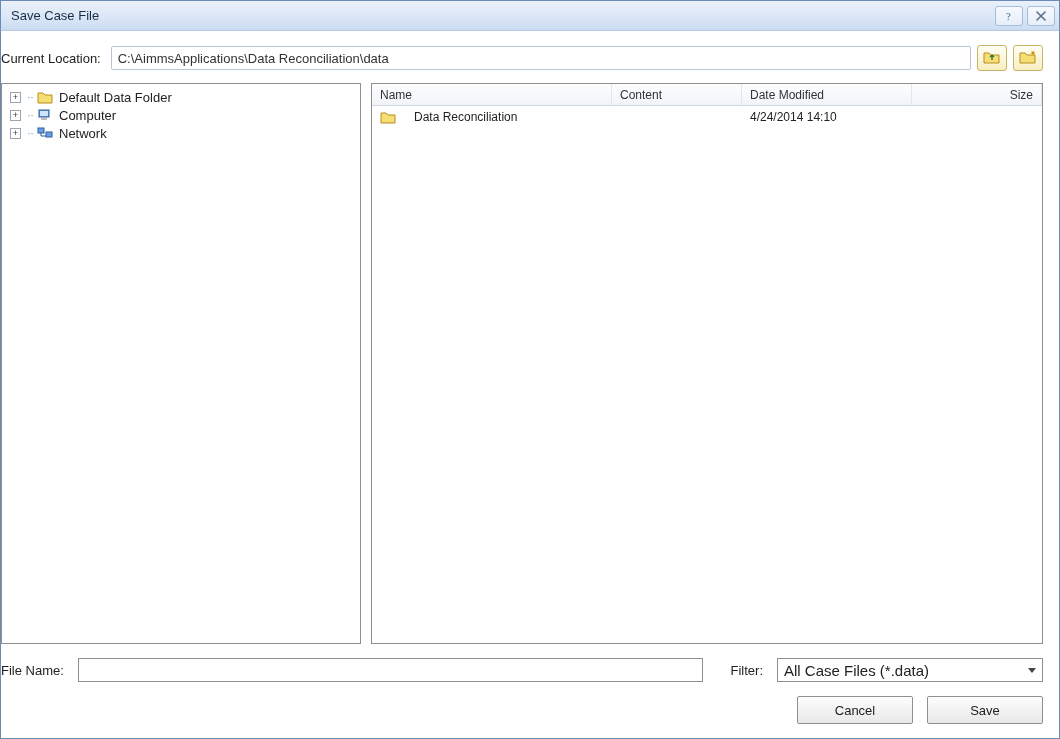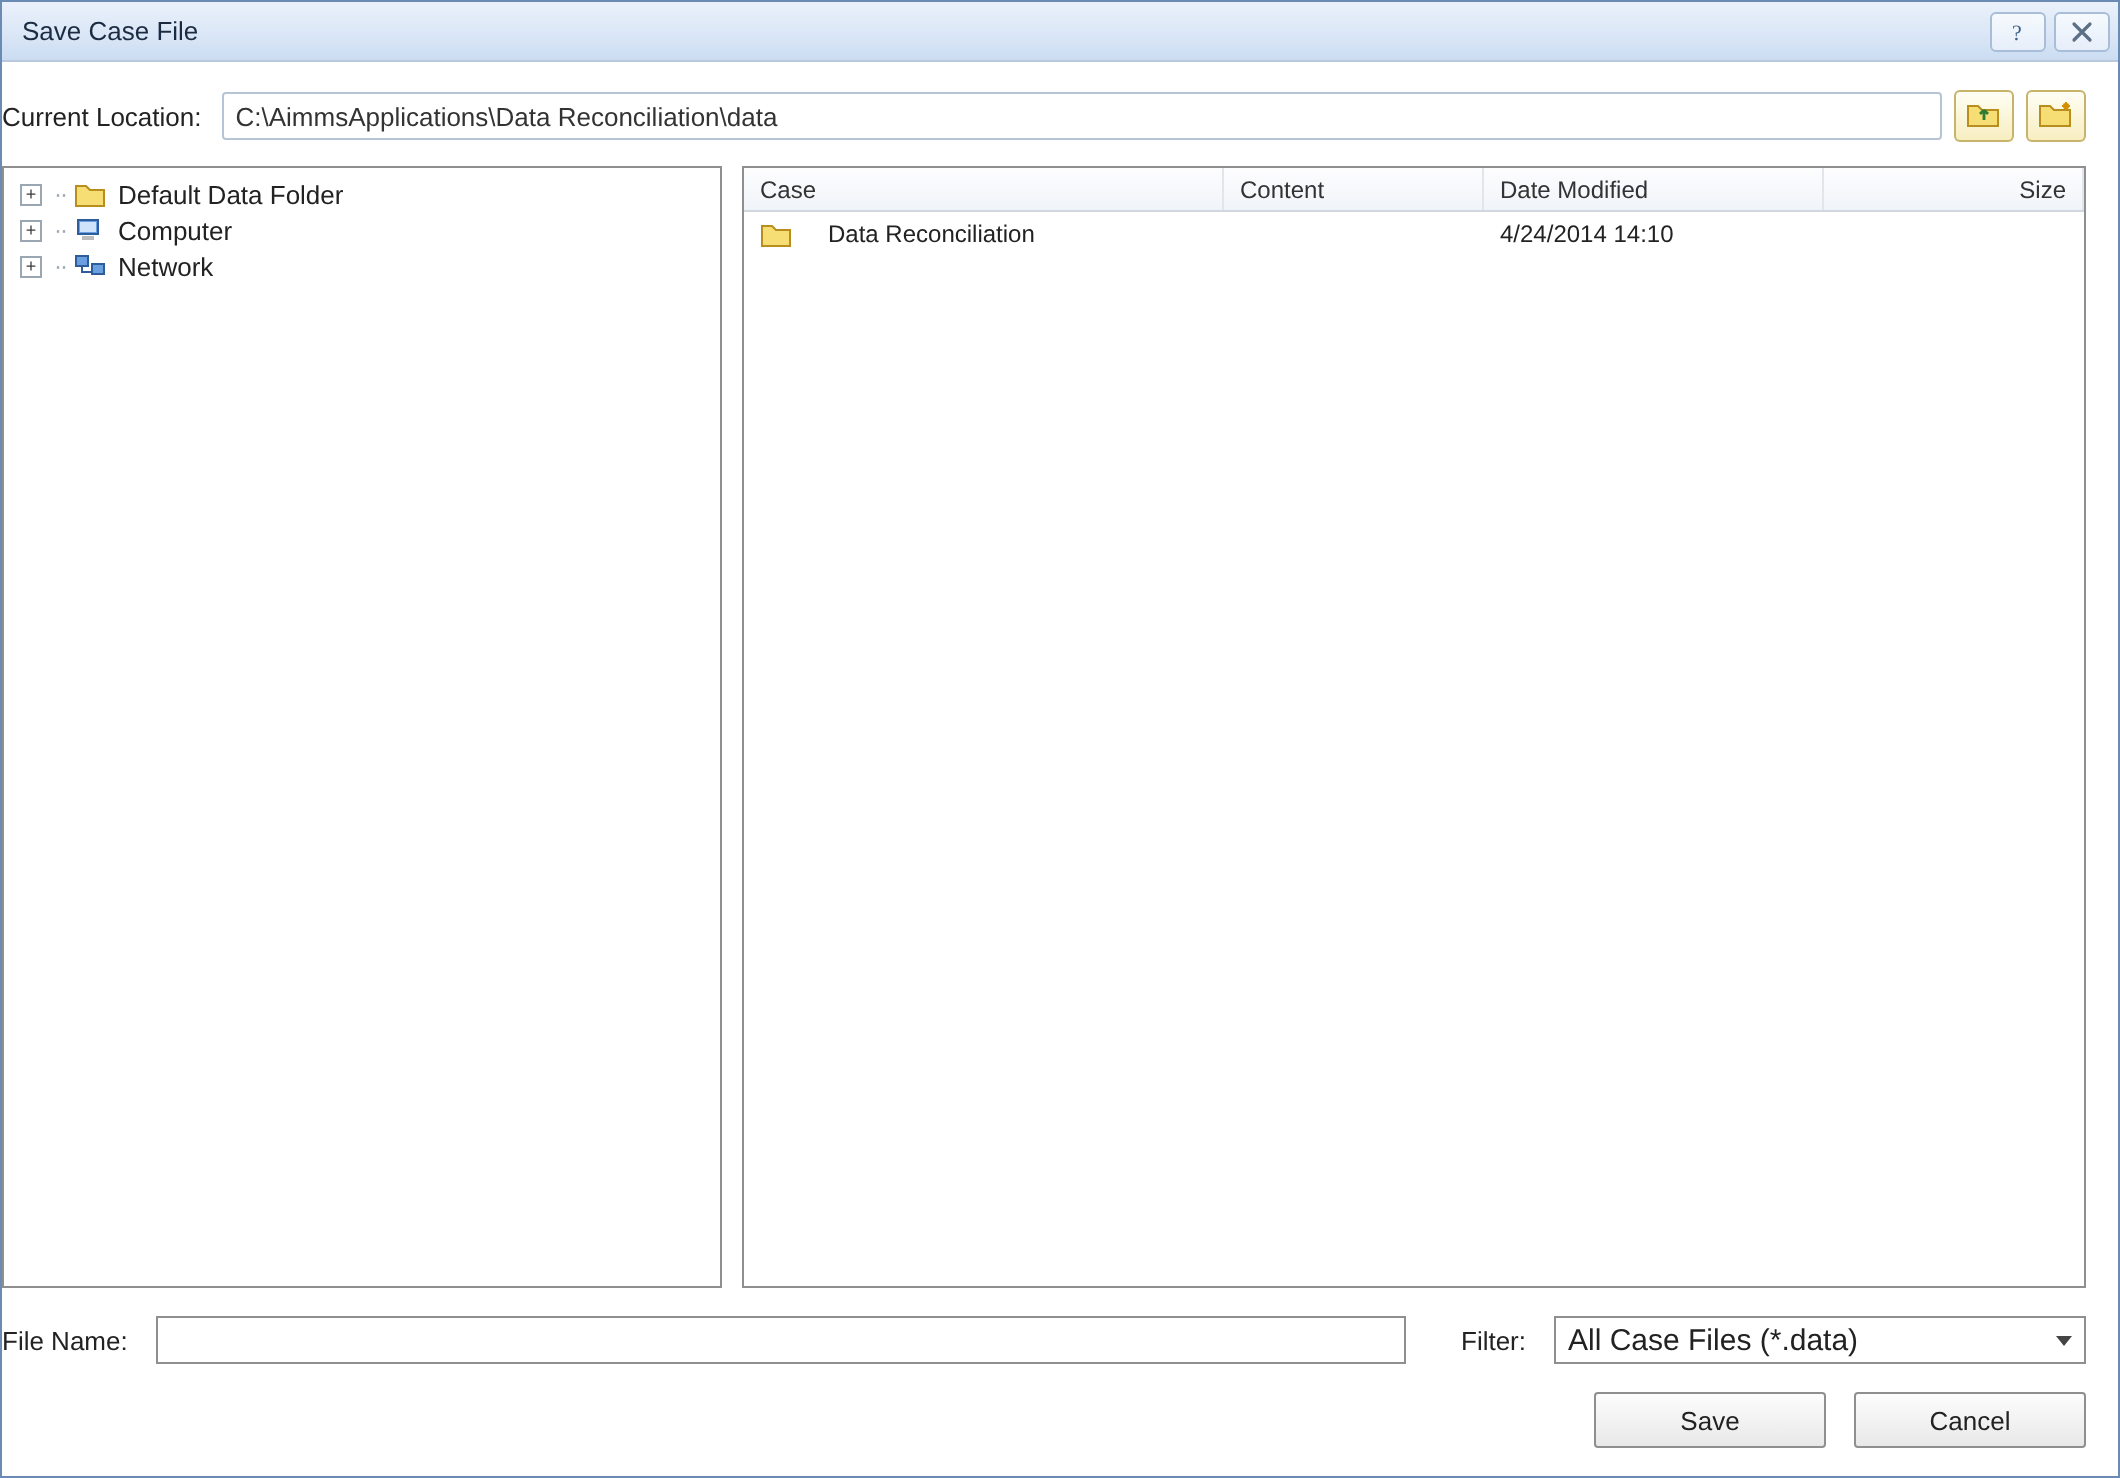--- a/index.html
+++ b/index.html
@@ -288,21 +288,21 @@
                 <rect x="9" y="6" width="6" height="5" fill="#6aa0e2" stroke="#2d5d9a"></rect>
                 <path d="M4 7 v3 h5" fill="none" stroke="#2d5d9a"></path>
               </svg>
           </span>
           <span class="label">Network</span>
         </div>
       </div>
 
       <div class="list-panel">
         <div class="list-header">
-          <div class="col col-name">Case</div>
+          <div class="col col-name">Name</div>
           <div class="col col-content">Content</div>
           <div class="col col-date">Date Modified</div>
           <div class="col col-size">Size</div>
         </div>
         <div class="list-rows">
           <div class="list-row">
             <div class="cell cell-name">
               <span class="ico ico-folderrow">
                 <svg width="16" height="14" viewBox="0 0 16 14">
                     <path d="M1 3 h5 l2 2 h7 v8 h-14 z" fill="#f6dd74" stroke="#b88e1e"></path>
@@ -324,21 +324,21 @@
       <input class="fn-input" type="text" value="" style="">
       <div class="filter-label">Filter:</div>
       <div class="filter-select">
         <span>All Case Files (*.data)</span>
         <span class="caret"></span>
       </div>
     </div>
 
     <div class="footer2">
       <div class="std-btn">
+        <span>Cancel</span>
+      </div>
+      <div class="std-btn">
         <span>Save</span>
-      </div>
-      <div class="std-btn">
-        <span>Cancel</span>
       </div>
     </div>
 
   </div>
 </div>
 
 </body></html>

